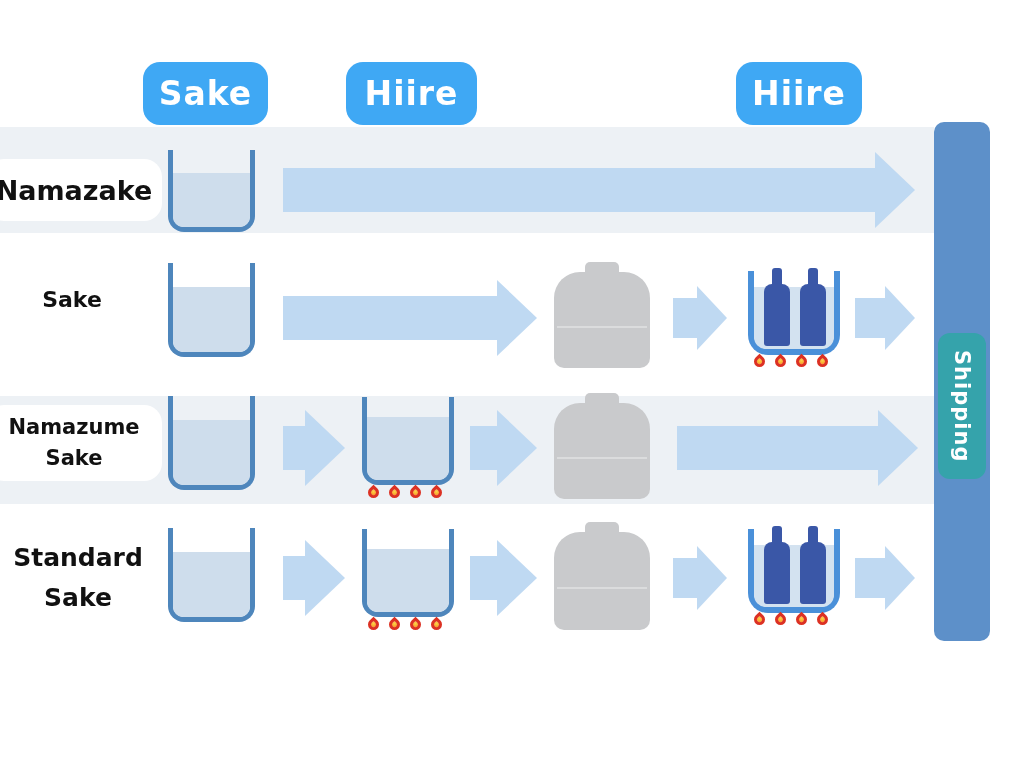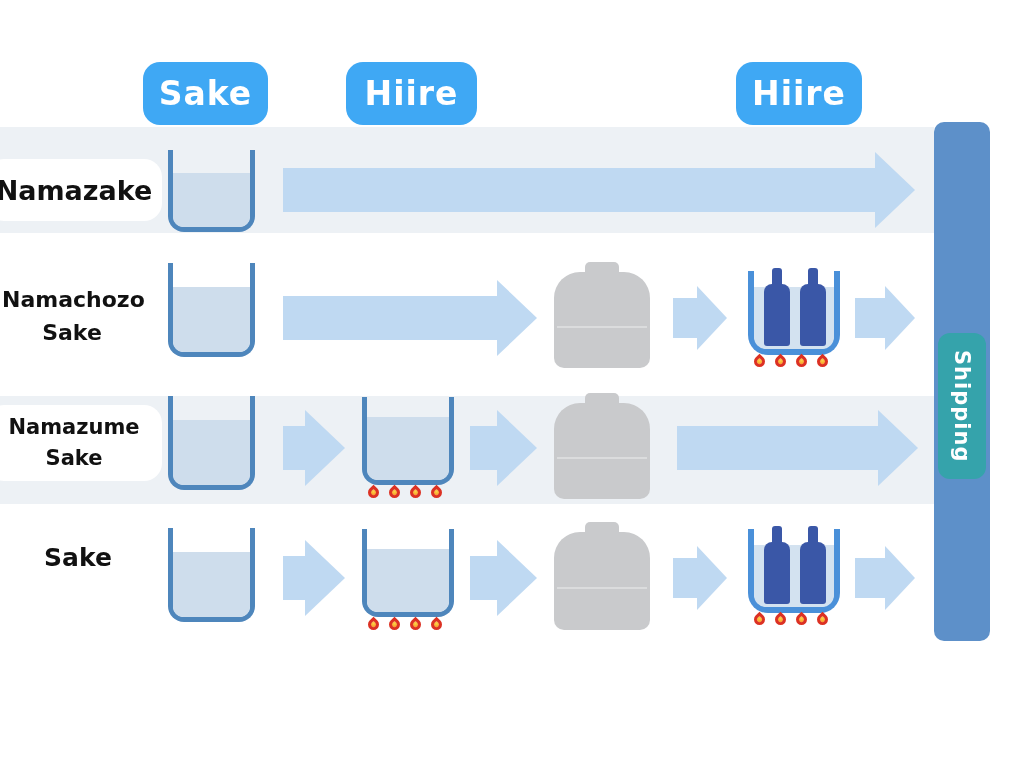--- a/index.html
+++ b/index.html
@@ -91,21 +91,20 @@
   <div class="cup" style="left:168px;top:150px;width:87px;height:82px;">
     <div class="liquid" style="top:30%;"></div>
   </div>
 
   <div class="arrow arrow-lg" style="left:283px;top:152px;width:632px;">
     <div class="shaft"></div>
     <div class="head"></div>
   </div>
 
   <div class="row-label" style="left:2px;top:283px;width:140px;font-size:22px;line-height:33px;">
-    <div>Namachozo</div>
     <div>Sake</div>
   </div>
 
   <div class="cup" style="left:168px;top:263px;width:87px;height:94px;">
     <div class="liquid" style="top:27%;"></div>
   </div>
 
   <div class="arrow arrow-lg" style="left:283px;top:280px;width:254px;">
     <div class="shaft"></div>
     <div class="head"></div>
@@ -177,20 +176,21 @@
         <div class="seam"></div>
       </div>
   </div>
 
   <div class="arrow arrow-lg" style="left:677px;top:410px;width:241px;">
     <div class="shaft"></div>
     <div class="head"></div>
   </div>
 
   <div class="row-label" style="left:0px;top:538px;width:156px;font-size:25px;line-height:40px;">
+    <div>Standard</div>
     <div>Sake</div>
   </div>
 
   <div class="cup" style="left:168px;top:528px;width:87px;height:94px;">
     <div class="liquid" style="top:27%;"></div>
   </div>
 
   <div class="arrow arrow-lg" style="left:283px;top:540px;width:62px;">
     <div class="shaft"></div>
     <div class="head"></div>

